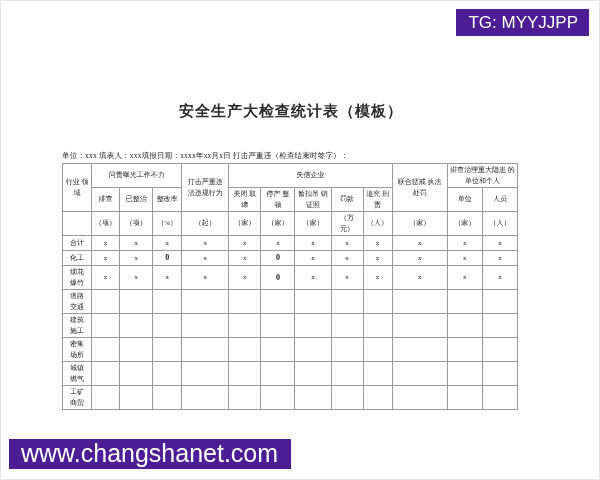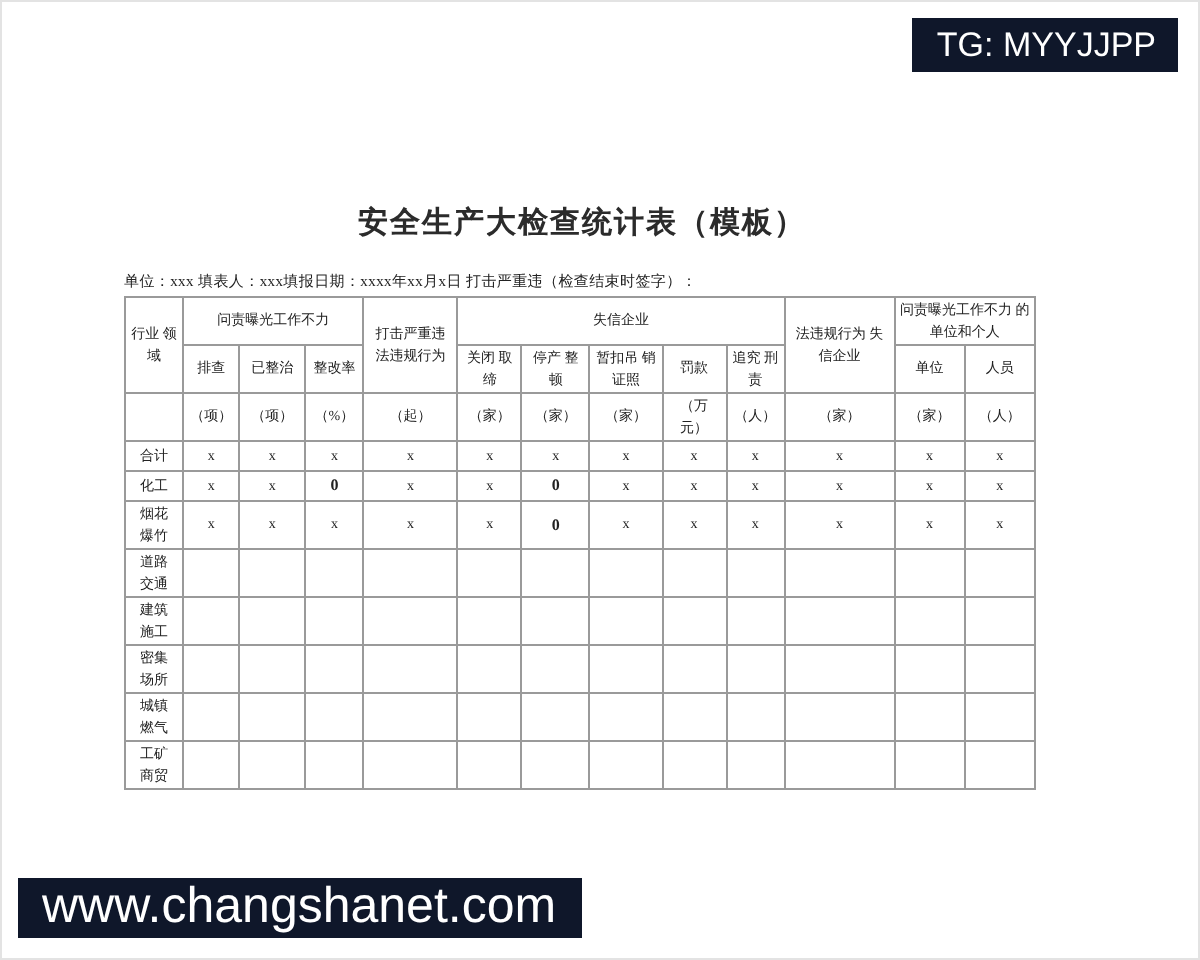--- a/index.html
+++ b/index.html
@@ -12,21 +12,21 @@
     overflow: hidden;
   }
   .page-frame {
     position: absolute; inset: 0;
     border: 1px solid #e3e3e3;
     pointer-events: none;
   }
   
   .badge {
     position: absolute;
-    background: #0f172a;
+    background: #4c1d95;
     color: #ffffff;
     font-family: "Liberation Sans", "DejaVu Sans", sans-serif;
     white-space: nowrap;
   }
   .badge-top-right {
     top: 9px; right: 11px;
     font-size: 17px; line-height: 19px;
     padding: 4px 11px 4px 12px;
   }
   .badge-bottom-left {
@@ -38,21 +38,21 @@
   .doc {
     position: absolute;
     left: 62px; top: 102px;
     width: 458px;
   }
   .doc-title {
     font-size: 15px;
     font-weight: bold;
     text-align: center;
     letter-spacing: 1px;
-    margin-bottom: 15px;
+    margin-bottom: 30px;
   }
   .doc-info {
     font-size: 7.5px;
     line-height: 9px;
     margin-bottom: 3px;
     color: #222;
     letter-spacing: 0.2px;
   }
   table.stat-table {
     border-collapse: collapse;
@@ -105,22 +105,22 @@
         <col style="width:55px">
         <col style="width:35px">
       <col style="width:35px">
     </colgroup>
     <thead>
       <tr class="hdr-row-1">
         <td rowspan="2">行业 领域</td>
         <td colspan="3">问责曝光工作不力</td>
         <td rowspan="2">打击严重违 法违规行为</td>
         <td colspan="5">失信企业</td>
-        <td rowspan="2">法违规行为 失信企业</td>
-        <td colspan="2">问责曝光工作不力 的单位和个人</td>
+        <td rowspan="2">联合惩戒 执法处罚</td>
+        <td colspan="2">排查治理重大隐患 的单位和个人</td>
       </tr>
       <tr class="hdr-row-2">
         <td>排查</td>
         <td>已整治</td>
         <td>整改率</td>
         <td>关闭 取缔</td>
         <td>停产 整顿</td>
         <td>暂扣吊 销证照</td>
         <td>罚款</td>
         <td>追究 刑责</td>

